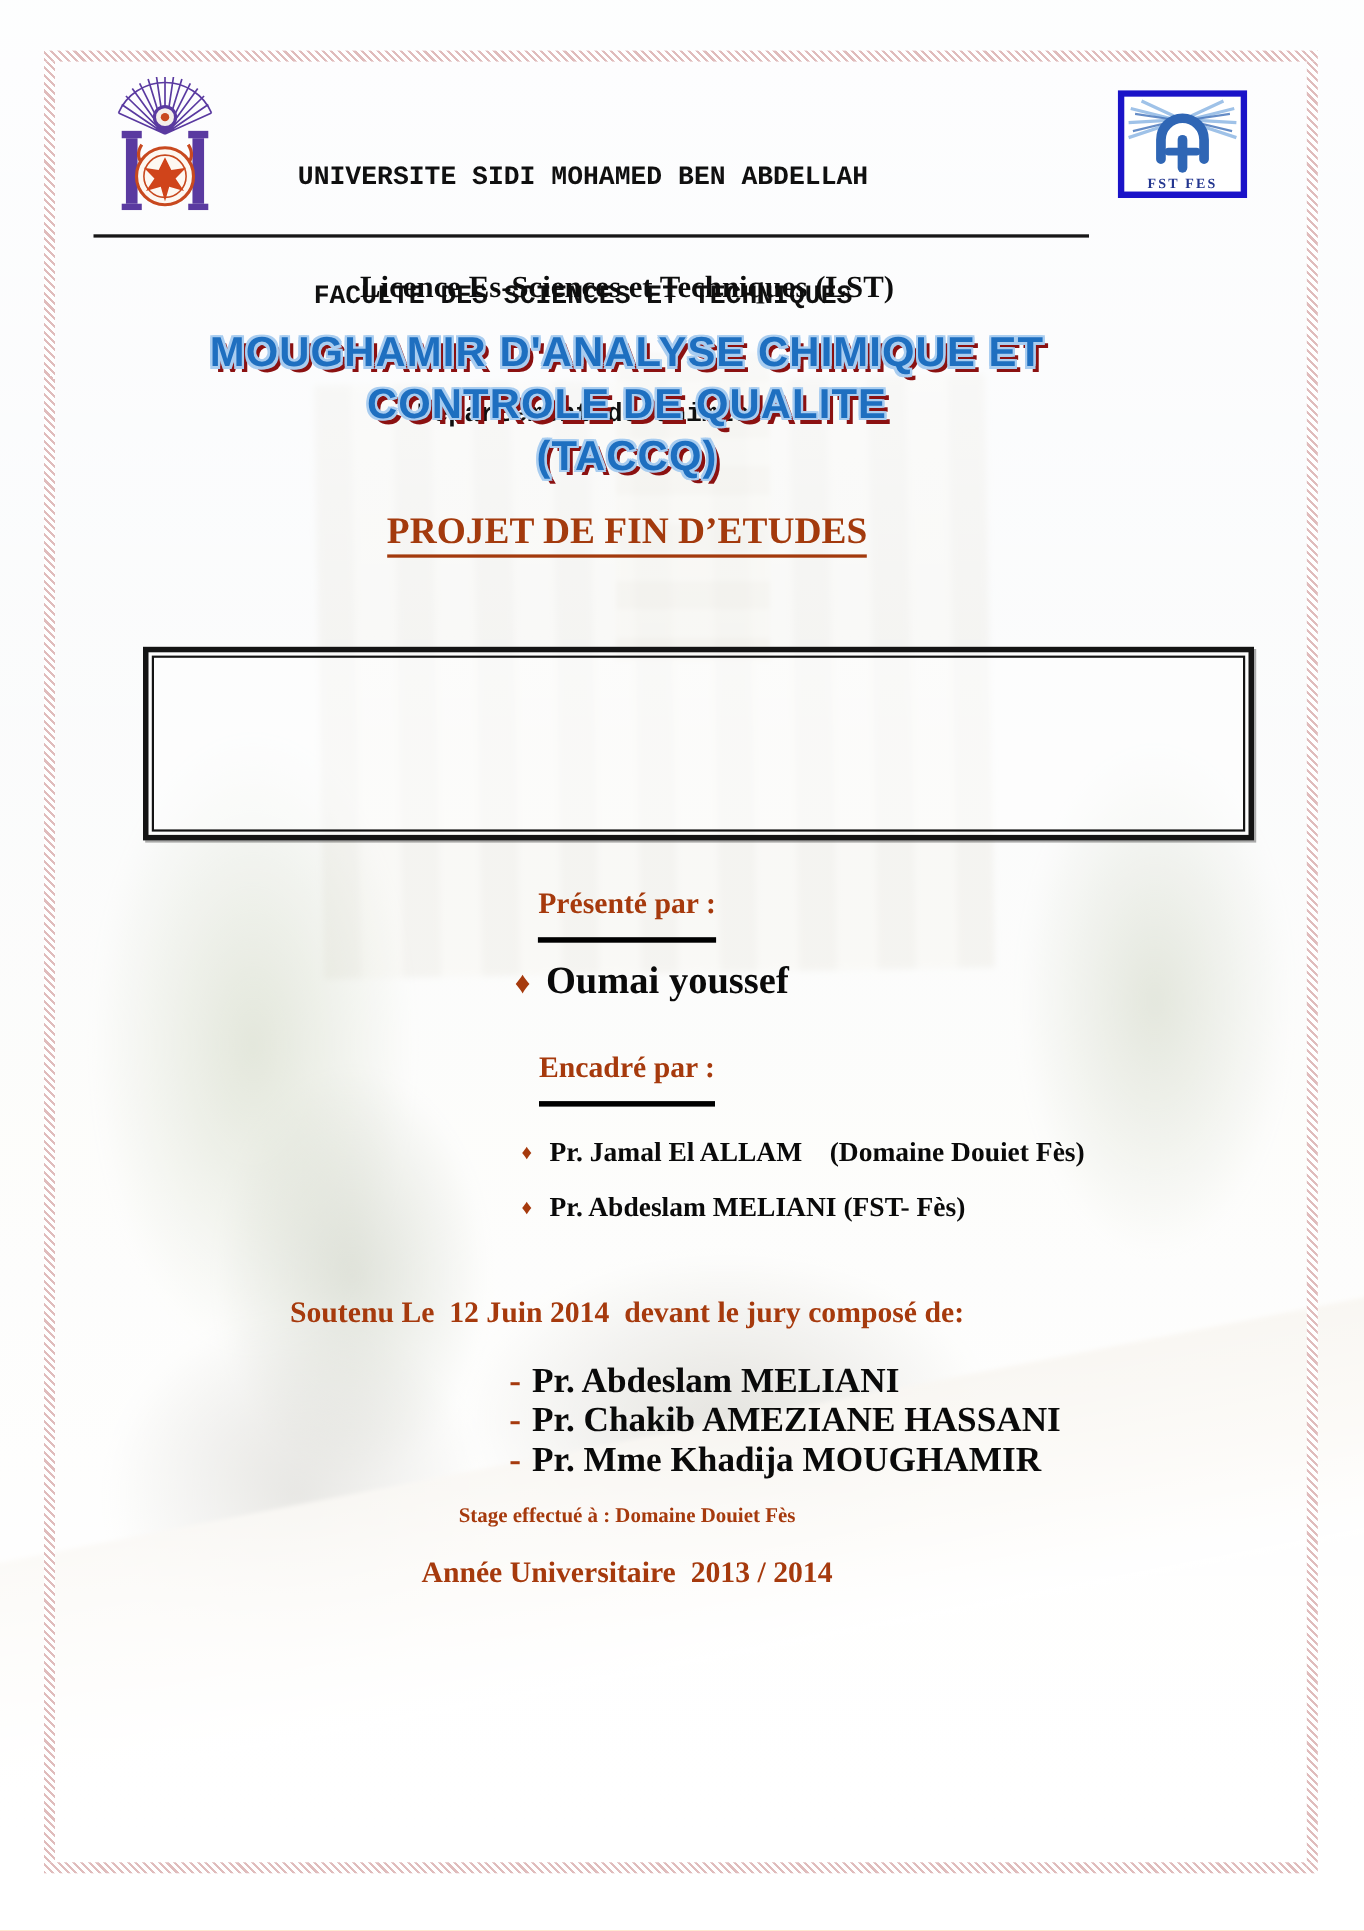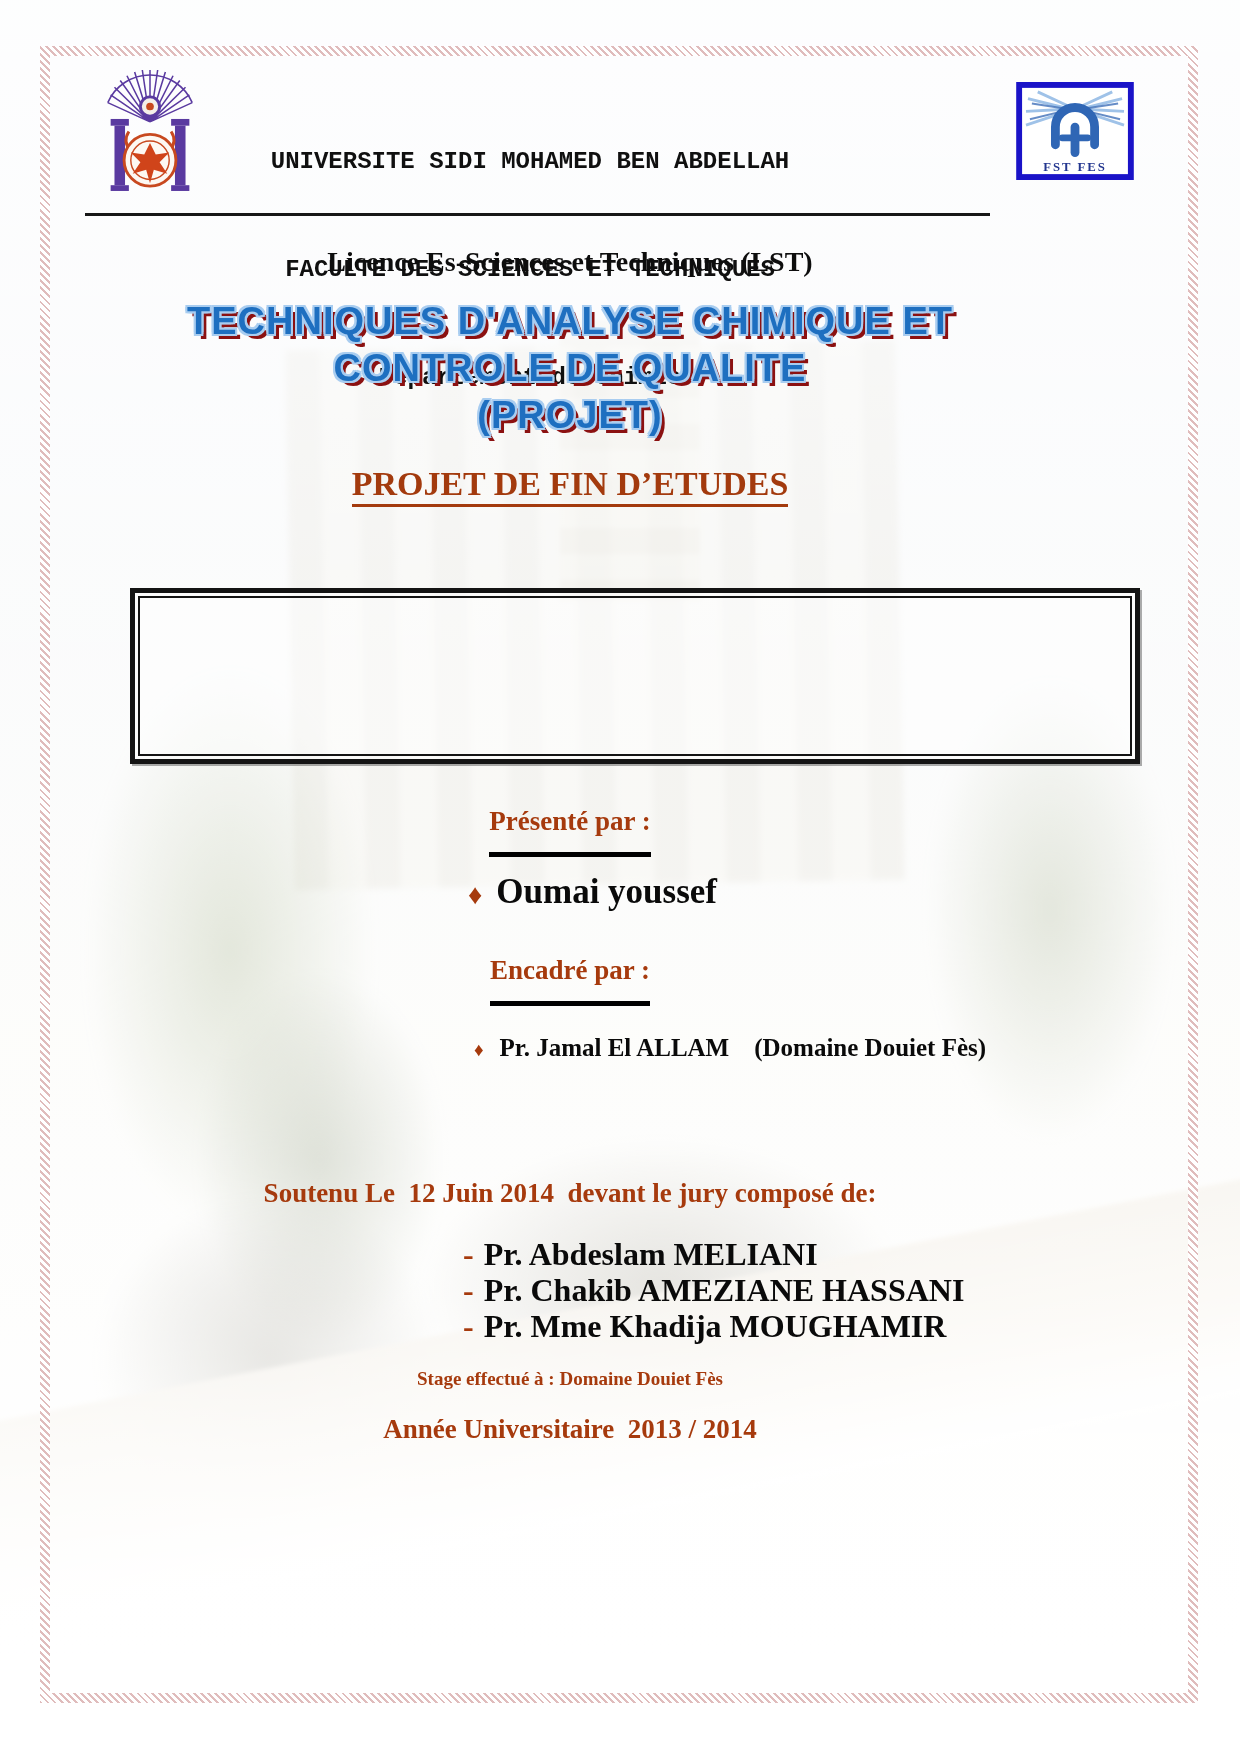--- a/index.html
+++ b/index.html
@@ -147,23 +147,23 @@
     <text x="60" y="91" text-anchor="middle" font-size="13" font-weight="bold" fill="#23368f" letter-spacing="2" font-family="Liberation Serif, serif">FST FES</text>
   </svg>
 
   <div class="rule"></div>
 
   <div class="centered program">
     <span class="t">Licence Es-Sciences et Techniques (LST)</span>
   </div>
 
   <div class="centered specialty">
-    <div class="t">TECHNIQUES D'ANALYSE CHIMIQUE ET</div>
+    <div class="t">MOUGHAMIR D'ANALYSE CHIMIQUE ET</div>
     <div class="t">CONTROLE DE QUALITE</div>
-    <div class="t">(PROJET)</div>
+    <div class="t">(TACCQ)</div>
   </div>
 
   <div class="centered report-type">
     <span class="t">PROJET DE FIN D’ETUDES</span>
   </div>
 
   <div class="title-box">
     <div class="title-box-inner"></div>
   </div>
 
@@ -173,20 +173,23 @@
   <div class="author-line">
     <span class="bullet">♦</span><span class="t">Oumai youssef</span>
   </div>
 
   <div class="centered supervised-label rust label-underline">
     <span class="t">Encadré par :</span>
   </div>
   <div class="sup-row sup-1">
     <span class="bullet">♦</span><span class="t">Pr. Jamal El ALLAM    (Domaine Douiet Fès)</span>
   </div>
+  <div class="sup-row sup-2">
+    <span class="bullet">♦</span><span class="t">Pr. Abdeslam MELIANI (FST- Fès)</span>
+  </div>
 
   <div class="centered defense-intro rust">
     <span class="t">Soutenu Le  12 Juin 2014  devant le jury composé de:</span>
   </div>
 
   <div class="jury-row jury-1">
     <span class="dash">-</span><span class="t">Pr. Abdeslam MELIANI</span>
   </div>
   <div class="jury-row jury-2">
     <span class="dash">-</span><span class="t">Pr. Chakib AMEZIANE HASSANI</span>

